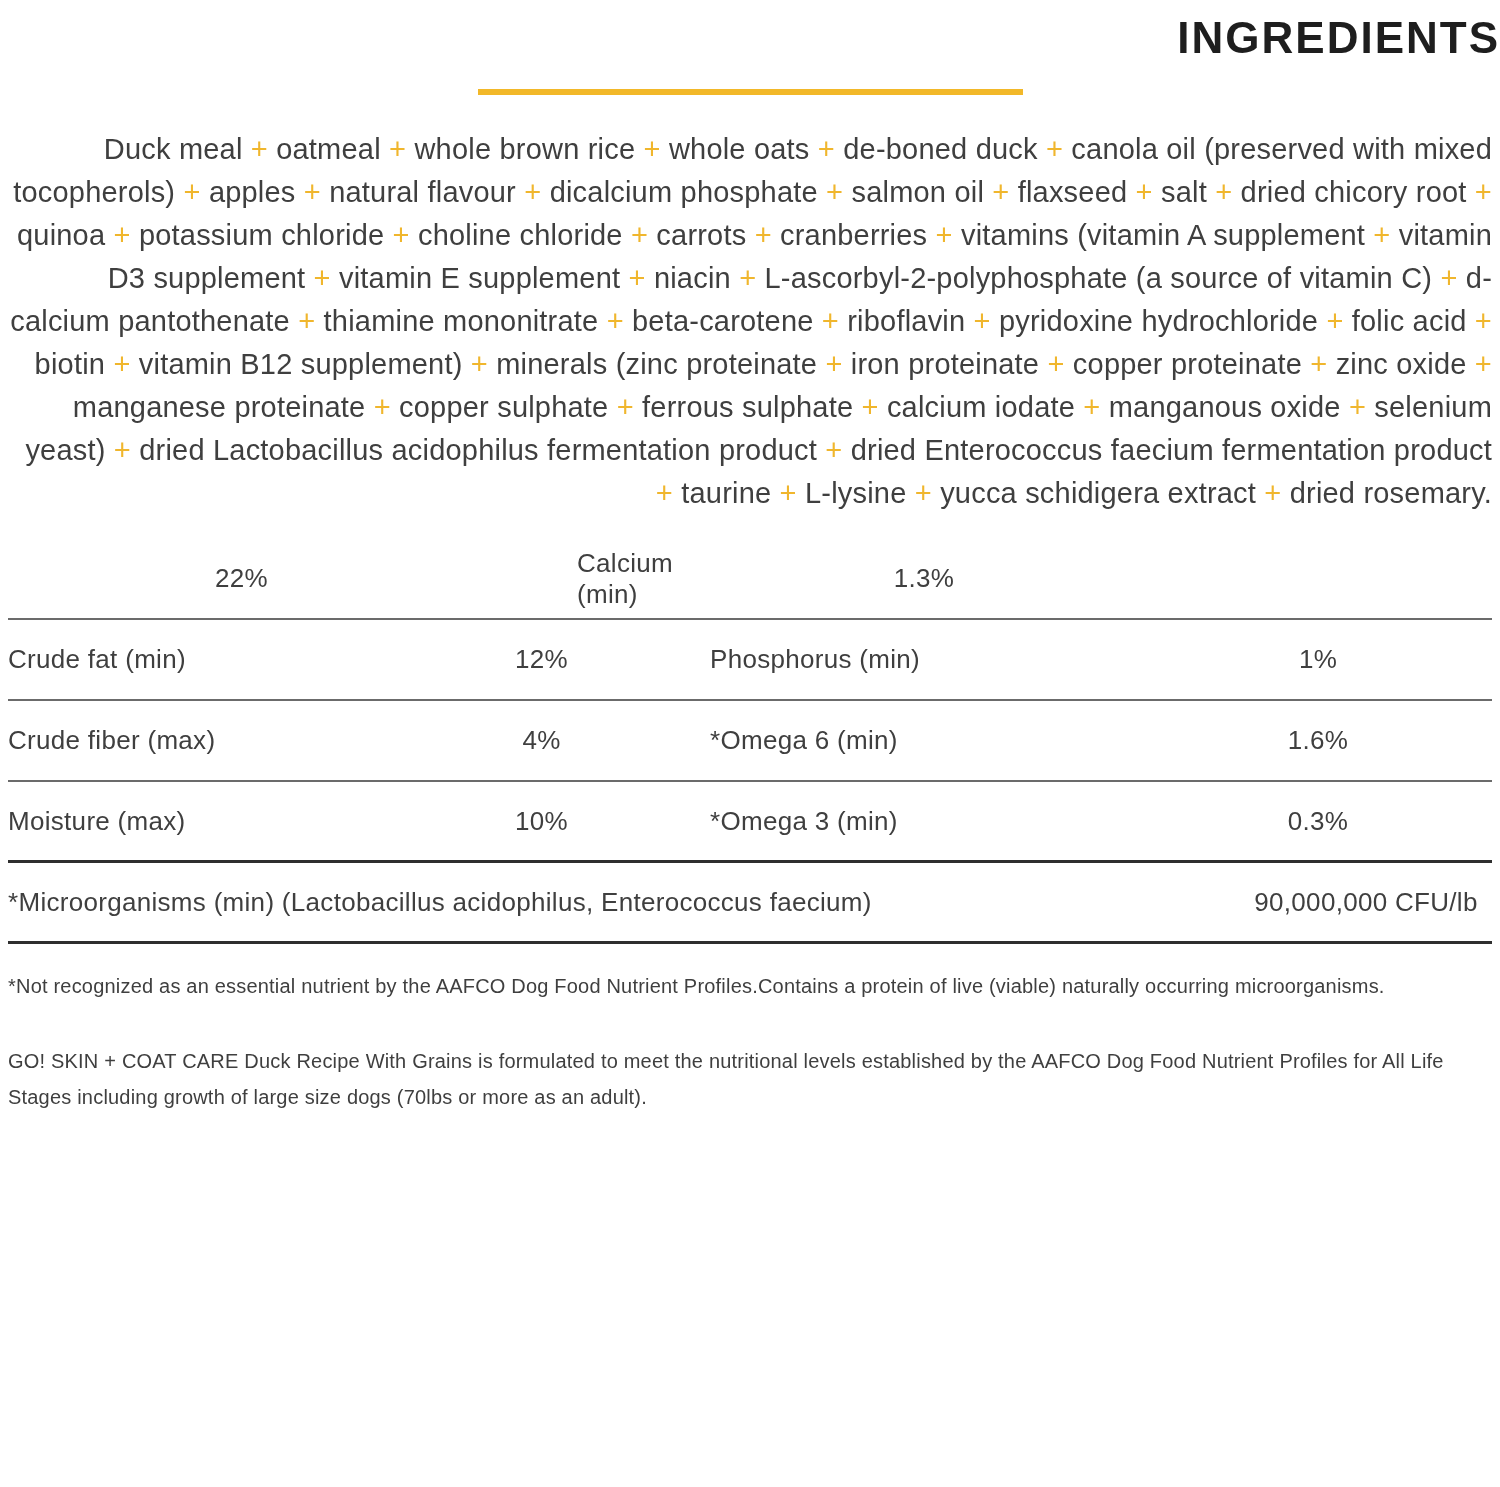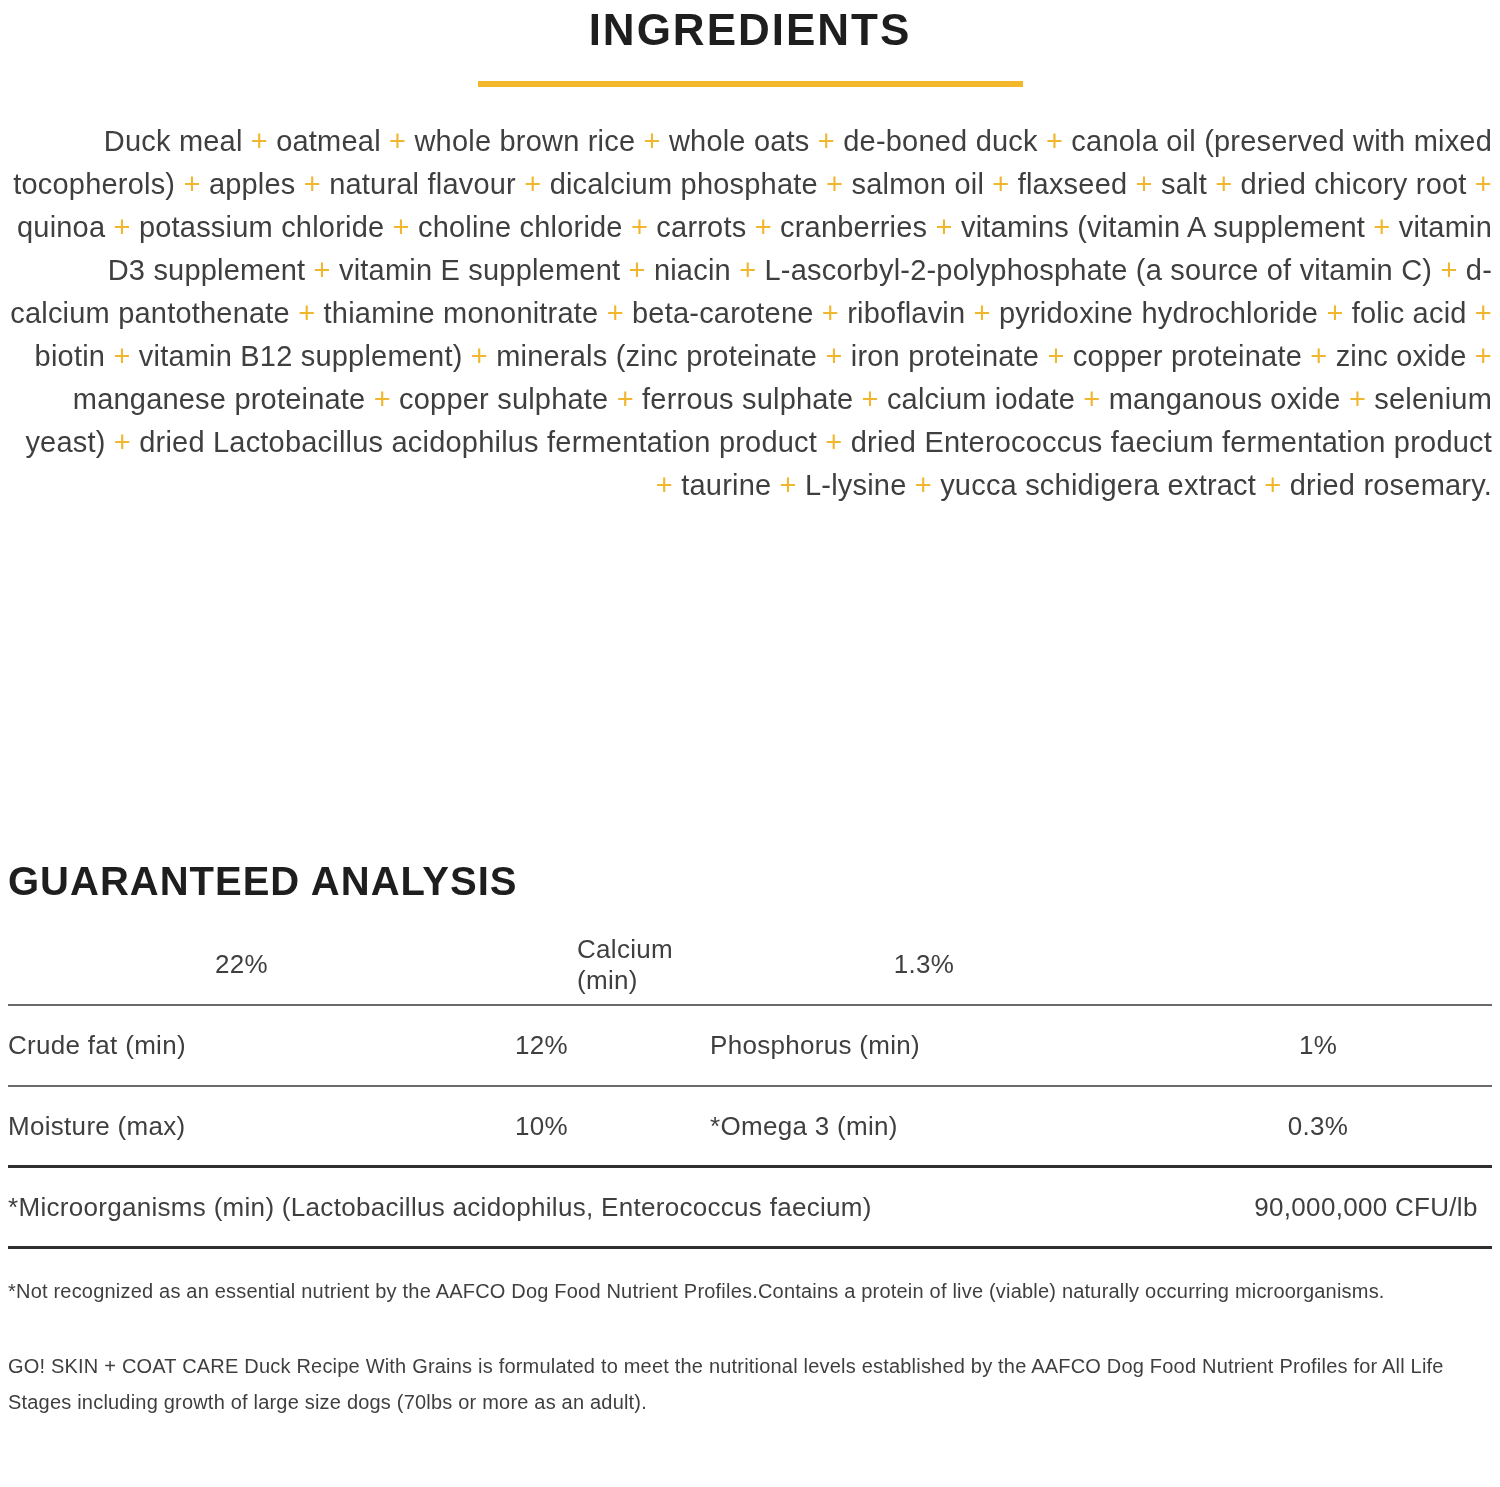--- a/index.html
+++ b/index.html
@@ -16,22 +16,22 @@
     width: 1500px;
     height: 1487px;
     overflow: hidden;
     font-family: "Liberation Sans", sans-serif;
     color: var(--text-body);
   }
   .page { width: 1500px; }
 
   
   .ing-title {
-    margin-top: 8px;
-    text-align: center;
+    margin-top: 16px;
+    text-align: right;
     font-size: 44px;
     line-height: 44px;
     font-weight: 800;
     letter-spacing: 2px;
     color: var(--text-dark);
   }
   .yellow-rule {
     width: 545px;
     height: 6px;
     margin: 29px auto 0 auto;
@@ -108,39 +108,45 @@
 
 <div class="page">
 
   <header>
     <h1 class="ing-title">INGREDIENTS</h1>
     <div class="yellow-rule"></div>
   </header>
 
   <p class="ingredients" id="ingredients-text">Duck meal <span class="plus">+</span> oatmeal <span class="plus">+</span> whole brown rice <span class="plus">+</span> whole oats <span class="plus">+</span> de-boned duck <span class="plus">+</span> canola oil (preserved with mixed tocopherols) <span class="plus">+</span> apples <span class="plus">+</span> natural flavour <span class="plus">+</span> dicalcium phosphate <span class="plus">+</span> salmon oil <span class="plus">+</span> flaxseed <span class="plus">+</span> salt <span class="plus">+</span> dried chicory root <span class="plus">+</span> quinoa <span class="plus">+</span> potassium chloride <span class="plus">+</span> choline chloride <span class="plus">+</span> carrots <span class="plus">+</span> cranberries <span class="plus">+</span> vitamins (vitamin A supplement <span class="plus">+</span> vitamin D3 supplement <span class="plus">+</span> vitamin E supplement <span class="plus">+</span> niacin <span class="plus">+</span> L-ascorbyl-2-polyphosphate (a source of vitamin C) <span class="plus">+</span> d-calcium pantothenate <span class="plus">+</span> thiamine mononitrate <span class="plus">+</span> beta-carotene <span class="plus">+</span> riboflavin <span class="plus">+</span> pyridoxine hydrochloride <span class="plus">+</span> folic acid <span class="plus">+</span> biotin <span class="plus">+</span> vitamin B12 supplement) <span class="plus">+</span> minerals (zinc proteinate <span class="plus">+</span> iron proteinate <span class="plus">+</span> copper proteinate <span class="plus">+</span> zinc oxide <span class="plus">+</span> manganese proteinate <span class="plus">+</span> copper sulphate <span class="plus">+</span> ferrous sulphate <span class="plus">+</span> calcium iodate <span class="plus">+</span> manganous oxide <span class="plus">+</span> selenium yeast) <span class="plus">+</span> dried Lactobacillus acidophilus fermentation product <span class="plus">+</span> dried Enterococcus faecium fermentation product <span class="plus">+</span> taurine <span class="plus">+</span> L-lysine <span class="plus">+</span> yucca schidigera extract <span class="plus">+</span> dried rosemary.</p>
 
-  <h2 class="ga-title">GUARANTEED ANALYSIS</h2>
 
   <div class="ga-table" id="ga-table">
 
   <div class="ga-row">
     <span class="vl">22%</span>
     <span class="lr">Calcium (min)</span>
     <span class="vr">1.3%</span>
     <span class="sp"></span>
   </div>
 
   <div class="ga-row">
     <span class="ll">Crude fat (min)</span>
     <span class="vl">12%</span>
     <span class="lr">Phosphorus (min)</span>
     <span class="vr">1%</span>
     <span class="sp"></span>
   </div>
 
+  <div class="ga-row">
+    <span class="ll">Crude fiber (max)</span>
+    <span class="vl">4%</span>
+    <span class="lr">*Omega 6 (min)</span>
+    <span class="vr">1.6%</span>
+    <span class="sp"></span>
+  </div>
 
   <div class="ga-row dark">
     <span class="ll">Moisture (max)</span>
     <span class="vl">10%</span>
     <span class="lr">*Omega 3 (min)</span>
     <span class="vr">0.3%</span>
     <span class="sp"></span>
   </div>
 <div class="ga-row wide dark">
       <span class="wl">*Microorganisms (min) (Lactobacillus acidophilus, Enterococcus faecium)</span>

